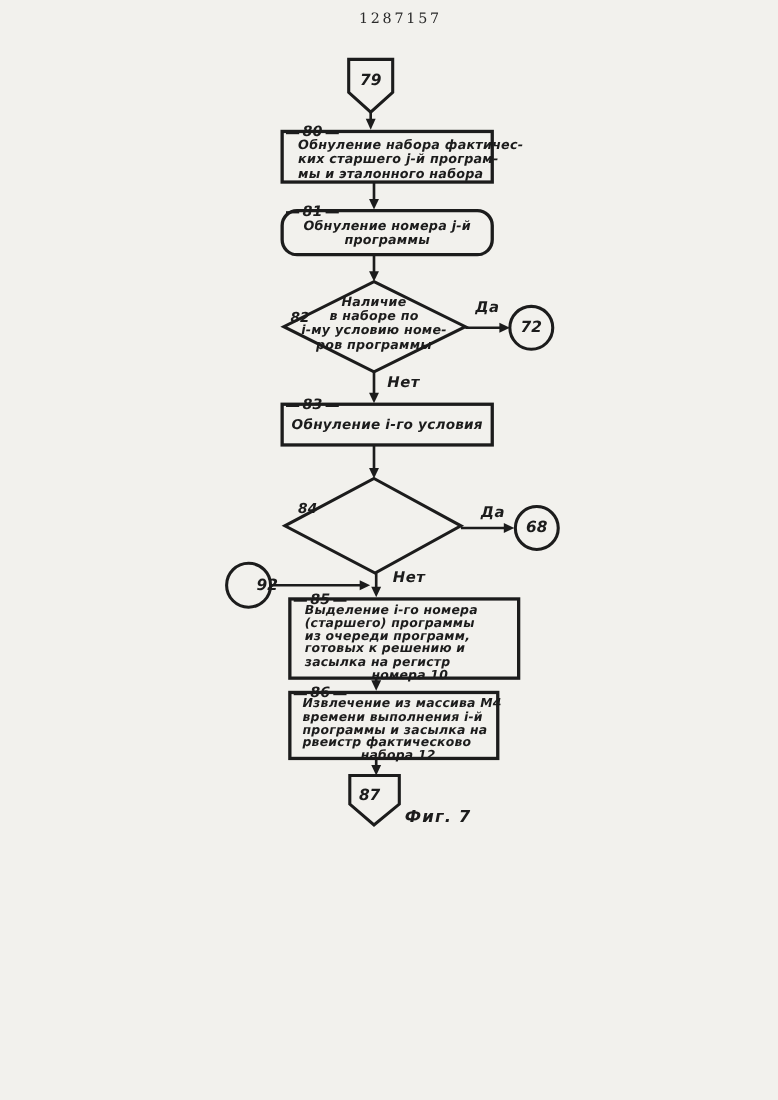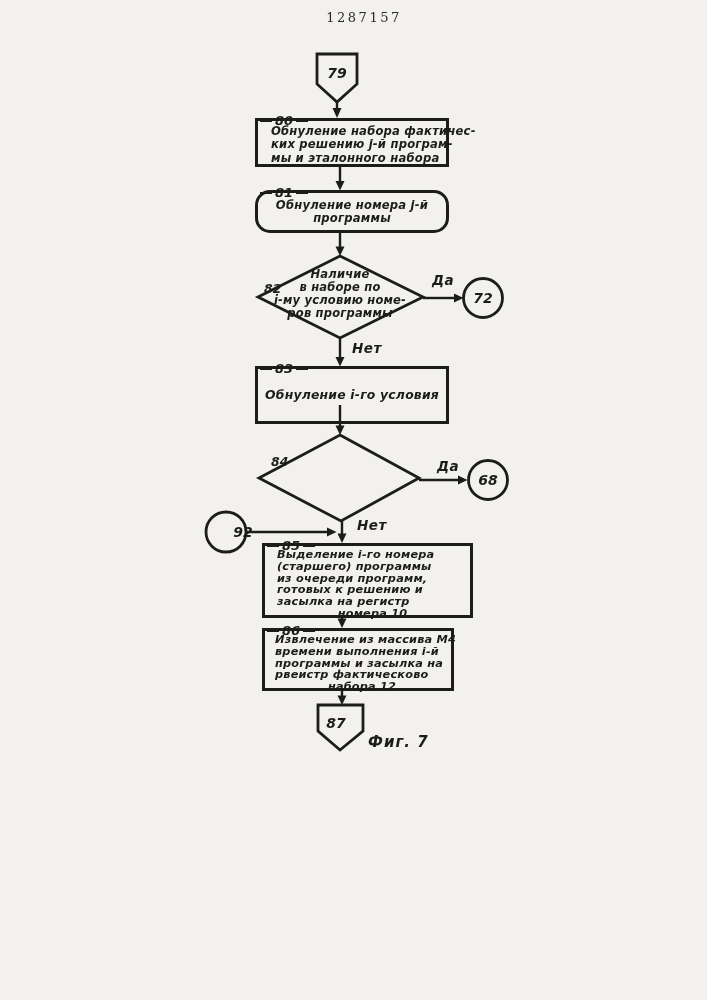--- a/index.html
+++ b/index.html
@@ -12,21 +12,21 @@
   .pnum{
     position:absolute;left:318px;top:10px;width:92px;text-align:center;
     font-family:"DejaVu Serif",serif;font-size:13px;letter-spacing:2.5px;
     color:#2a2a2a;
   }
   svg.flow{position:absolute;left:0;top:0;}
   
   .pbox{position:absolute;border:3px solid #1c1c1c;box-sizing:border-box;background:transparent;}
   .b80{left:255px;top:118px;width:194px;height:49px;padding:4px 2px 0 13px;}
   .b81{left:255px;top:190px;width:194px;height:43px;padding:6px 0 0 0;text-align:center;border-radius:15px;}
-  .b83{left:255px;top:366px;width:194px;height:58px;display:flex;align-items:center;justify-content:center;}
+  .b83{left:255px;top:366px;width:194px;height:40px;display:flex;align-items:center;justify-content:center;}
   .b85{left:262px;top:543px;width:211px;height:75px;padding:3px 2px 0 12px;}
   .b86{left:262px;top:628px;width:192px;height:63px;padding:3px 2px 0 10px;}
   .bline{font:italic 700 11.6px/13.4px "DejaVu Sans",sans-serif;white-space:nowrap;letter-spacing:.2px;}
   .b85 .bline,.b86 .bline{font-size:11.3px;line-height:11.8px;}
   .b83 .bline{font-size:12.4px;}
   .center-last .bline:last-child{text-align:center;}
   
   .ref{
     position:absolute;top:-7px;left:2px;display:flex;align-items:center;gap:3px;
     font:italic 700 13px "DejaVu Sans",sans-serif;line-height:13px;
@@ -89,21 +89,21 @@
       <polygon points="458,475.5 458,484.5 467.5,480"></polygon>
       <polygon points="327,527.5 327,536.5 336.5,532"></polygon>
     </g>
   </svg>
 
   <div class="clabel" style="left:337px;top:73px;">79</div>
 
   <div class="pbox b80">
     <span class="ref">80</span>
     <div class="bline">Обнуление набора фактичес-</div>
-    <div class="bline">ких решению j-й програм-</div>
+    <div class="bline">ких старшего j-й програм-</div>
     <div class="bline">мы и эталонного набора</div>
   </div>
 
   <div class="pbox b81">
     <span class="ref">81</span>
     <div class="bline">Обнуление номера j-й</div>
     <div class="bline">программы</div>
   </div>
 
   <div class="dtext t82">

